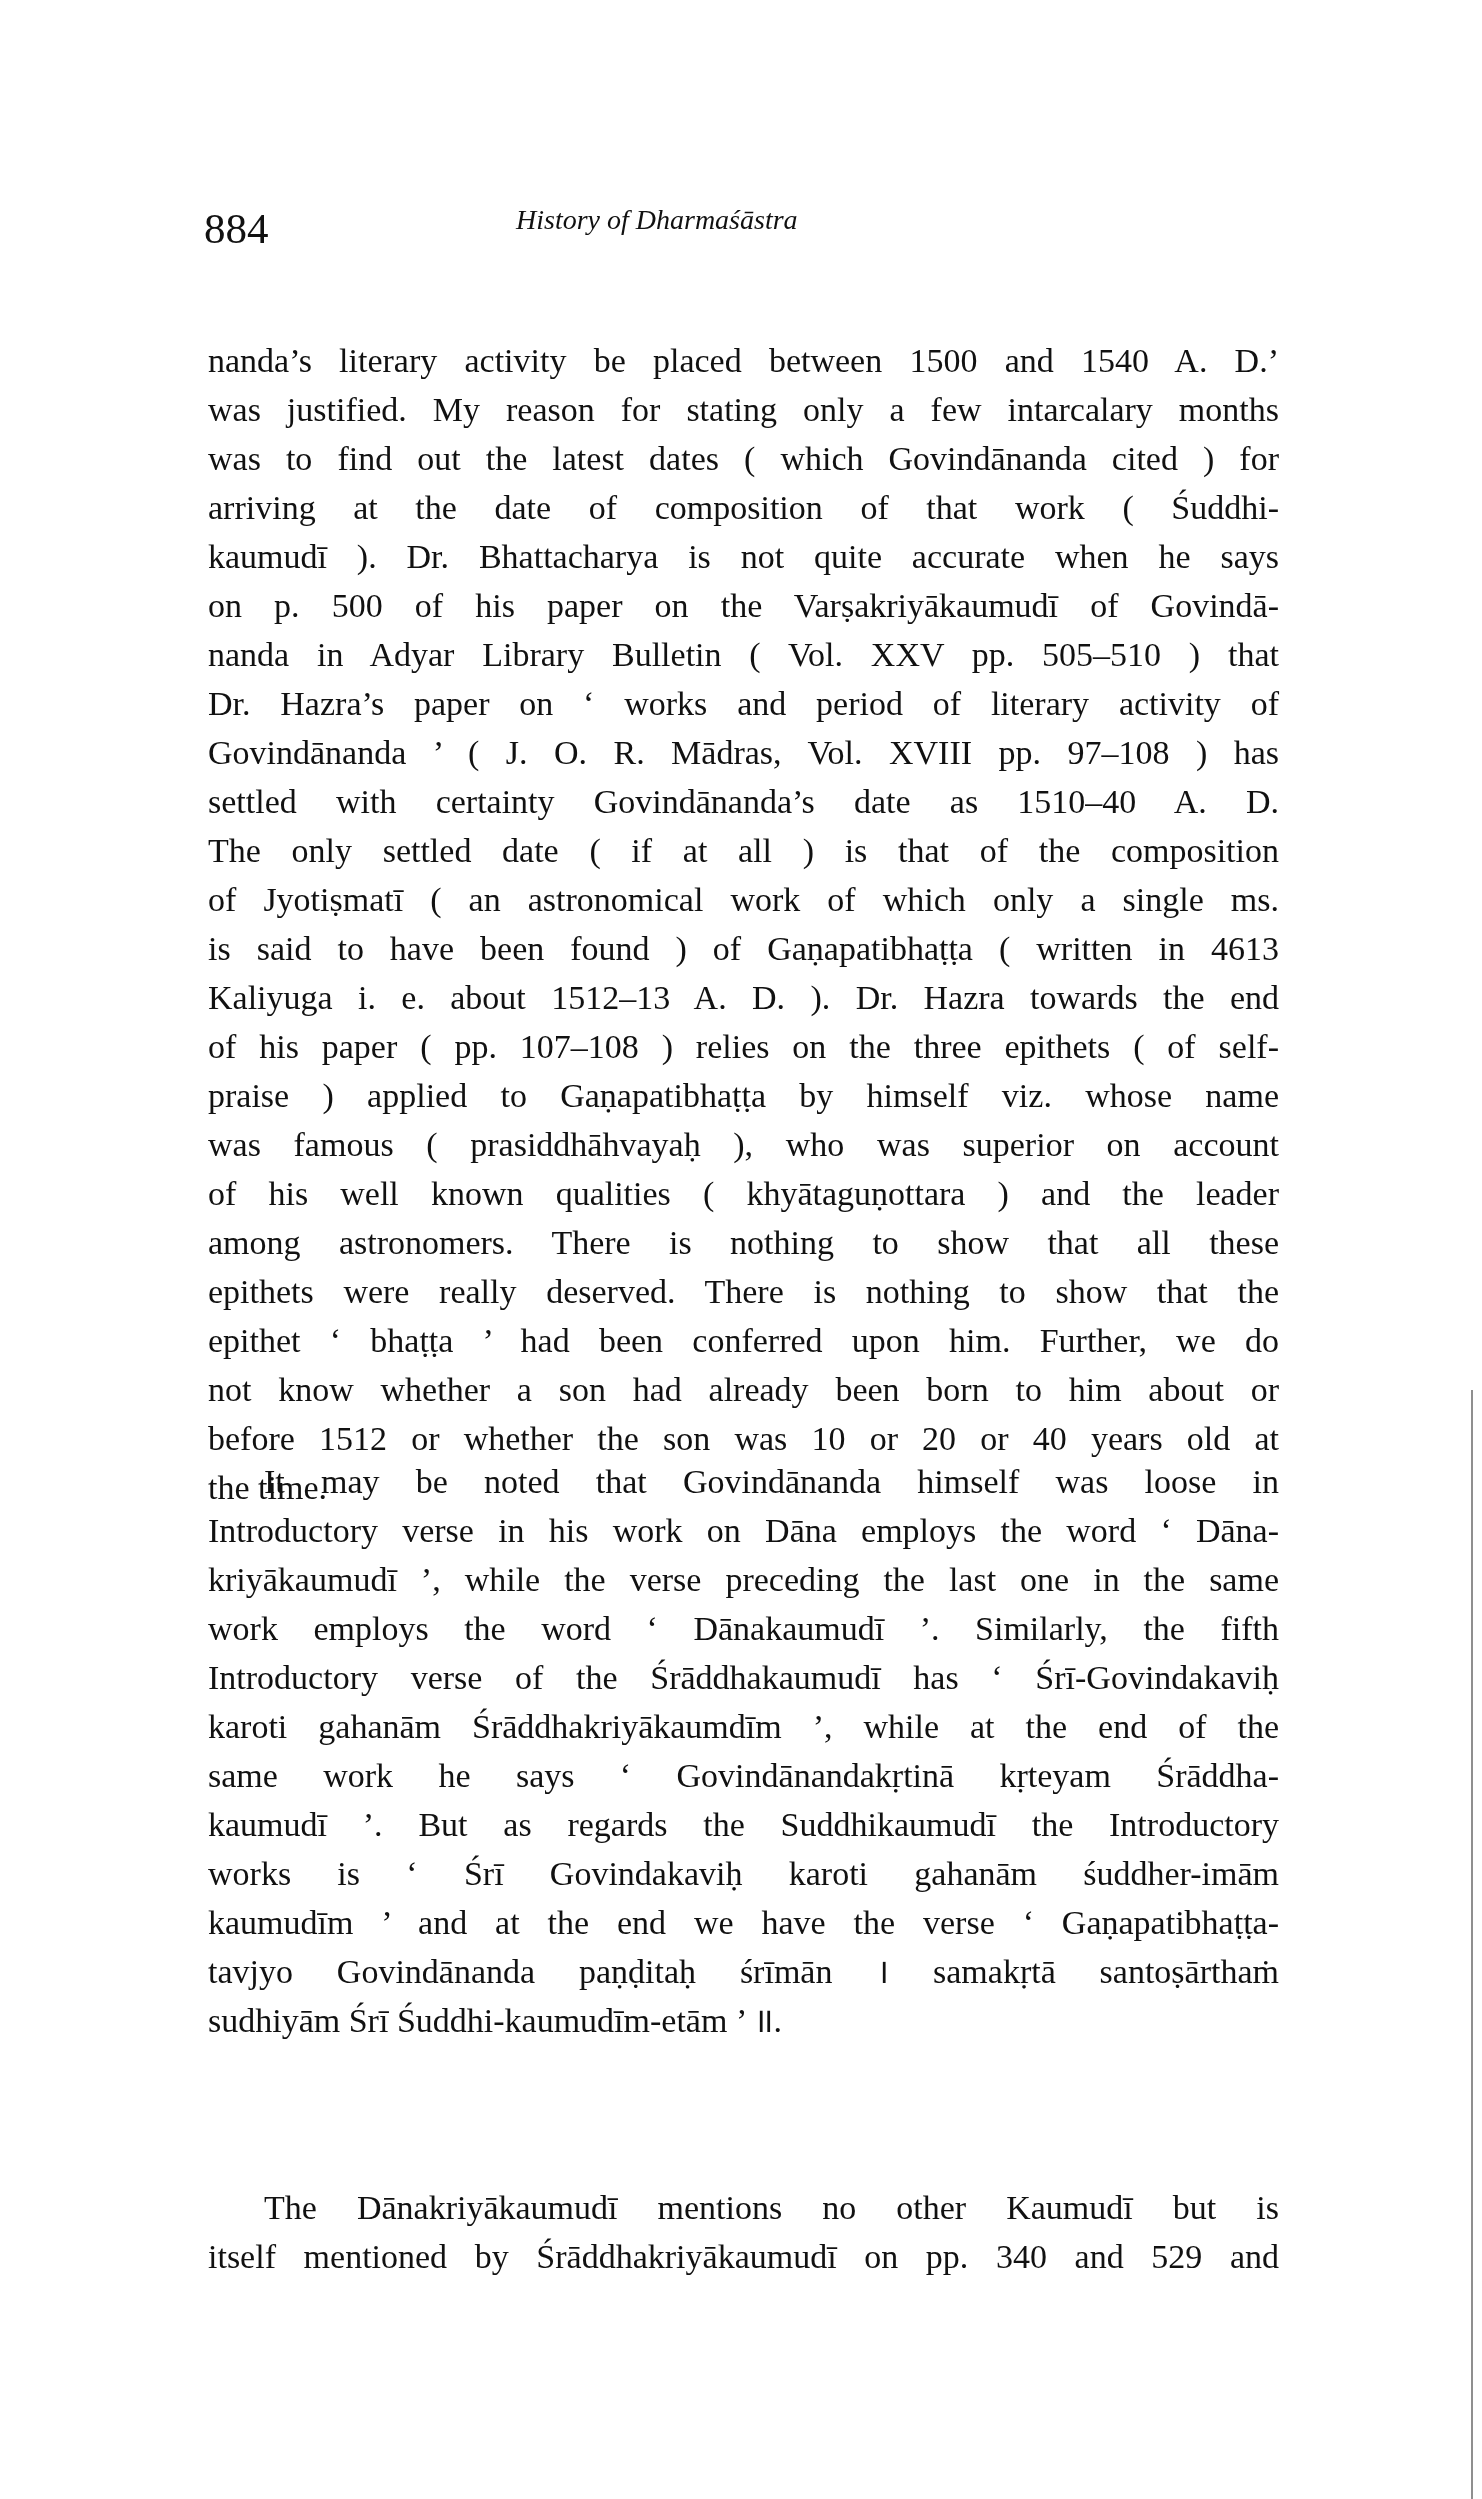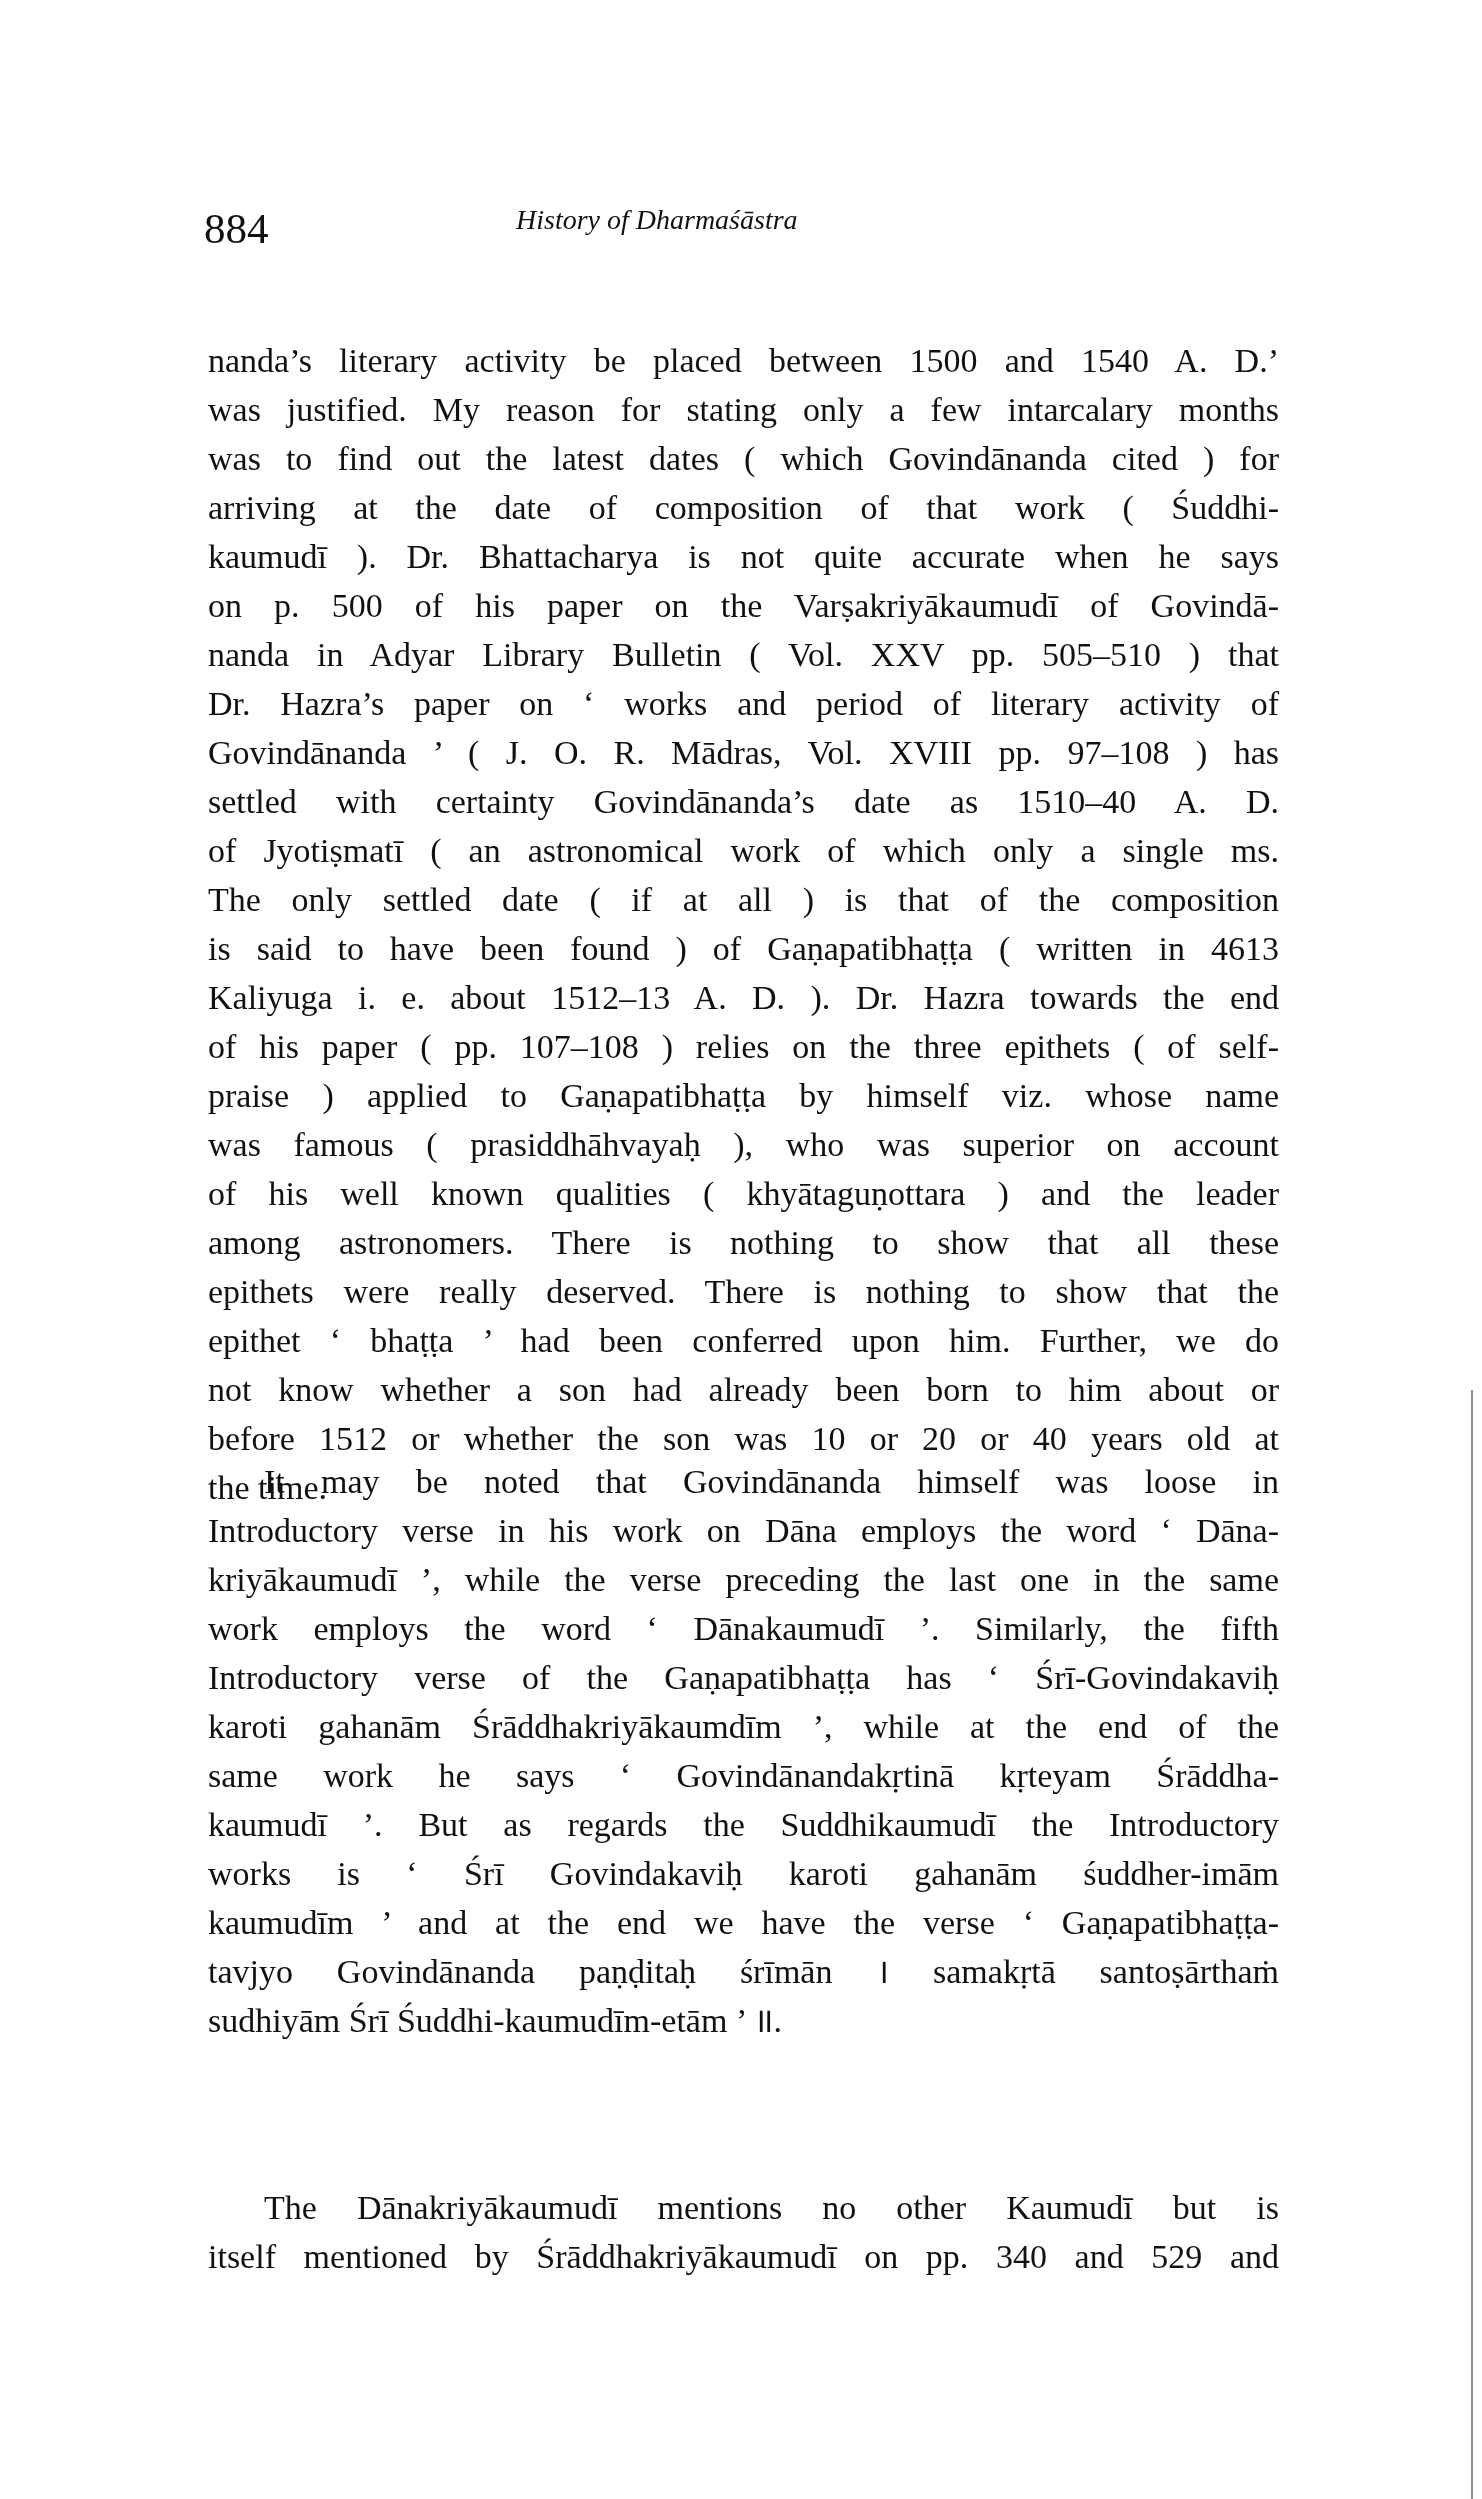--- a/index.html
+++ b/index.html
@@ -26,42 +26,42 @@
       <span class="line">nanda’s literary activity be placed between 1500 and 1540 A. D.’</span>
       <span class="line">was justified. My reason for stating only a few intarcalary months</span>
       <span class="line">was to find out the latest dates ( which Govindānanda cited ) for</span>
       <span class="line">arriving at the date of composition of that work ( Śuddhi-</span>
       <span class="line">kaumudī ). Dr. Bhattacharya is not quite accurate when he says</span>
       <span class="line">on p. 500 of his paper on the Varṣakriyākaumudī of Govindā-</span>
       <span class="line">nanda in Adyar Library Bulletin ( Vol. XXV pp. 505–510 ) that</span>
       <span class="line">Dr. Hazra’s paper on ‘ works and period of literary activity of</span>
       <span class="line">Govindānanda ’ ( J. O. R. Mādras, Vol. XVIII pp. 97–108 ) has</span>
       <span class="line">settled with certainty Govindānanda’s date as 1510–40 A. D.</span>
+      <span class="line">The only settled date ( if at all ) is that of the composition</span>
       <span class="line">of Jyotiṣmatī ( an astronomical work of which only a single ms.</span>
-      <span class="line">The only settled date ( if at all ) is that of the composition</span>
       <span class="line">is said to have been found ) of Gaṇapatibhaṭṭa ( written in 4613</span>
       <span class="line">Kaliyuga i. e. about 1512–13 A. D. ). Dr. Hazra towards the end</span>
       <span class="line">of his paper ( pp. 107–108 ) relies on the three epithets ( of self-</span>
       <span class="line">praise ) applied to Gaṇapatibhaṭṭa by himself viz. whose name</span>
       <span class="line">was famous ( prasiddhāhvayaḥ ), who was superior on account</span>
       <span class="line">of his well known qualities ( khyātaguṇottara ) and the leader</span>
       <span class="line">among astronomers. There is nothing to show that all these</span>
       <span class="line">epithets were really deserved. There is nothing to show that the</span>
       <span class="line">epithet ‘ bhaṭṭa ’ had been conferred upon him. Further, we do</span>
       <span class="line">not know whether a son had already been born to him about or</span>
       <span class="line">before 1512 or whether the son was 10 or 20 or 40 years old at</span>
       <span class="line last">the time.</span>
     </div>
 
   <div class="para" id="p2" style="top:1429px;">
       <span class="line indent">It may be noted that Govindānanda himself was loose in</span>
       <span class="line">Introductory verse in his work on Dāna employs the word ‘ Dāna-</span>
       <span class="line">kriyākaumudī ’, while the verse preceding the last one in the same</span>
       <span class="line">work employs the word ‘ Dānakaumudī ’. Similarly, the fifth</span>
-      <span class="line">Introductory verse of the Gaṇapatibhaṭṭa has ‘ Śrī-Govindakaviḥ</span>
+      <span class="line">Introductory verse of the Śrāddhakaumudī has ‘ Śrī-Govindakaviḥ</span>
       <span class="line">karoti gahanām Śrāddhakriyākaumdīm ’, while at the end of the</span>
       <span class="line">same work he says ‘ Govindānandakṛtinā kṛteyam Śrāddha-</span>
       <span class="line">kaumudī ’. But as regards the Suddhikaumudī the Introductory</span>
       <span class="line">works is ‘ Śrī Govindakaviḥ karoti gahanām śuddher-imām</span>
       <span class="line">kaumudīm ’ and at the end we have the verse ‘ Gaṇapatibhaṭṭa-</span>
       <span class="line">tavjyo Govindānanda paṇḍitaḥ śrīmān । samakṛtā santoṣārthaṁ</span>
       <span class="line last">sudhiyām Śrī Śuddhi-kaumudīm-etām ’ ॥.</span>
     </div>
 
   <div class="para" id="p3" style="top:2155px;">

